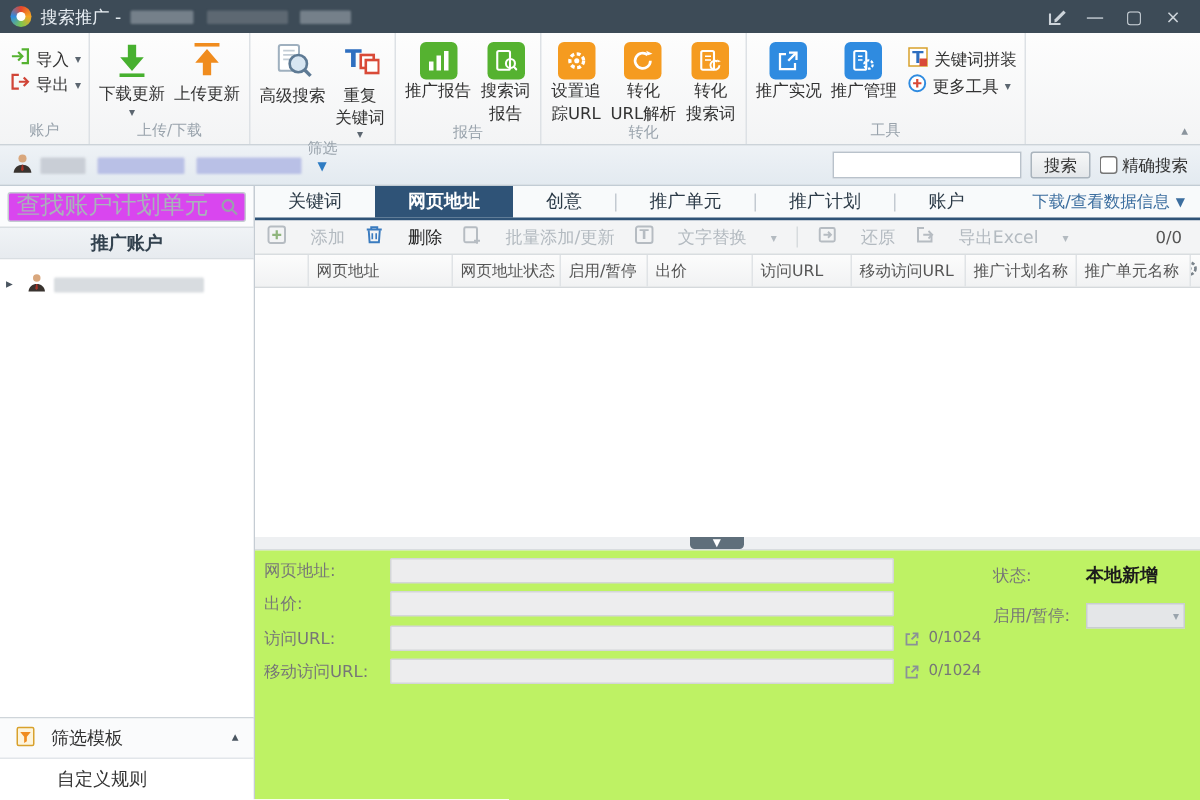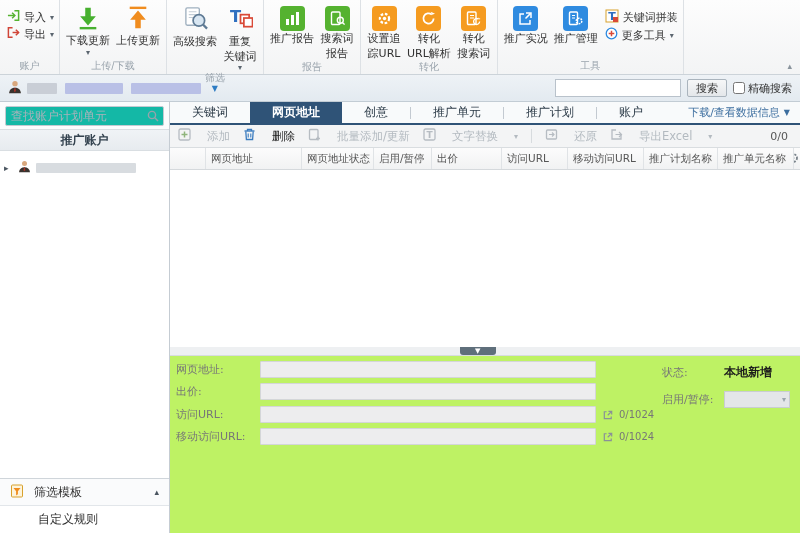--- a/index.html
+++ b/index.html
@@ -45,21 +45,21 @@
   .acct-search-btn { height:18px; padding:0 8px; font-size:11px; color:#333; background:linear-gradient(#f6f7f8,#e4e7ea); border:1px solid #aab4bd; border-radius:2px; cursor:default; }
   .chk-label { font-size:11px; color:#333; display:flex; align-items:center; gap:3px; }
   .chk-label input { width:12px; height:12px; }
 
   
   .bodywrap { flex:1; display:flex; min-height:0; }
 
   
   .sidebar { width:170px; flex:0 0 auto; border-right:1px solid #c5ccd3; background:#fbfcfd; display:flex; flex-direction:column; }
   .sb-searchwrap { padding:4px 5px 3px 5px; }
-  .sb-search { width:100%; height:20px; border:1px solid #c3cad1; border-radius:2px; background:#14b8a6; font-size:12px; color:#333; padding:0 20px 0 5px; outline:none; }
+  .sb-search { width:100%; height:20px; border:1px solid #c3cad1; border-radius:2px; background:#d946ef; font-size:16px; color:#333; padding:0 20px 0 5px; outline:none;font-family:Liberation Mono, monospace; }
   .sb-search::placeholder { color:#a9b2ba; }
   .sb-searchwrap { position:relative; }
   .sb-mag { position:absolute; right:10px; top:8px; }
   .sb-header { height:22px; background:linear-gradient(#f0f3f6,#e7ebef); border-top:1px solid #d9dee2; border-bottom:1px solid #d9dee2; display:flex; align-items:center; justify-content:center; font-weight:bold; font-size:12px; color:#33424f; }
   .sb-tree { flex:1; background:#fff; padding-top:6px; }
   .tree-item { display:flex; align-items:center; gap:5px; padding:3px 4px; cursor:default; }
   .tree-exp { font-size:9px; color:#4a5560; width:9px; }
   .sb-footer { border-top:1px solid #cfd5da; }
   .sb-frow { height:27px; display:flex; align-items:center; padding:0 10px; background:#fafbfc; border-bottom:1px solid #e2e6ea; font-size:12px; color:#333; cursor:default; }
   .sb-frow .ftext { margin-left:10px; }
@@ -105,20 +105,40 @@
   .fr-line { display:flex; align-items:center; margin-bottom:10px; }
   .fr-line .flabel { width:62px; color:#777; }
   .status-val { font-weight:bold; color:#1c1c1c; font-size:12px; }
   .fselect { width:66px; height:17px; background:#e4e6e8; border:1px solid #c9cdd1; display:flex; align-items:center; justify-content:flex-end; padding-right:3px; color:#9aa4ad; font-size:8px; }
 </style>
 </head>
 <body>
 
 <div class="app">
 
+  <div class="titlebar">
+    <span class="logo"></span>
+    <span class="title-text">搜索推广 -</span>
+    <span style="margin-left:6px;">
+      <span class="redact dark" style="width:42px;"></span>
+      <span class="redact dark2" style="width:54px; margin-left:5px;"></span>
+      <span class="redact dark" style="width:34px; margin-left:5px;"></span>
+    </span>
+    <div class="tb-controls">
+      <span class="tb-btn">
+        <svg width="13" height="13" viewBox="0 0 13 13">
+            <path d="M2 4v7h7" fill="none" stroke="#cdd4da" stroke-width="1.4"></path>
+            <path d="M5 8l6-6 1.5 1.5L6.5 9.5 5 10z" fill="#cdd4da"></path>
+          </svg>
+      </span>
+      <span class="tb-btn">—</span>
+      <span class="tb-btn">▢</span>
+      <span class="tb-btn">×</span>
+    </div>
+  </div>
 
   <div class="ribbon">
 
     <div class="rgroup">
       <div class="rg-body">
         <div class="rcol">
           <div class="rrow">
             <span>
               <svg width="13" height="13" viewBox="0 0 14 14">
                   <path d="M8 2h4.5v10H8" fill="none" stroke="#55b230" stroke-width="1.6"></path>

